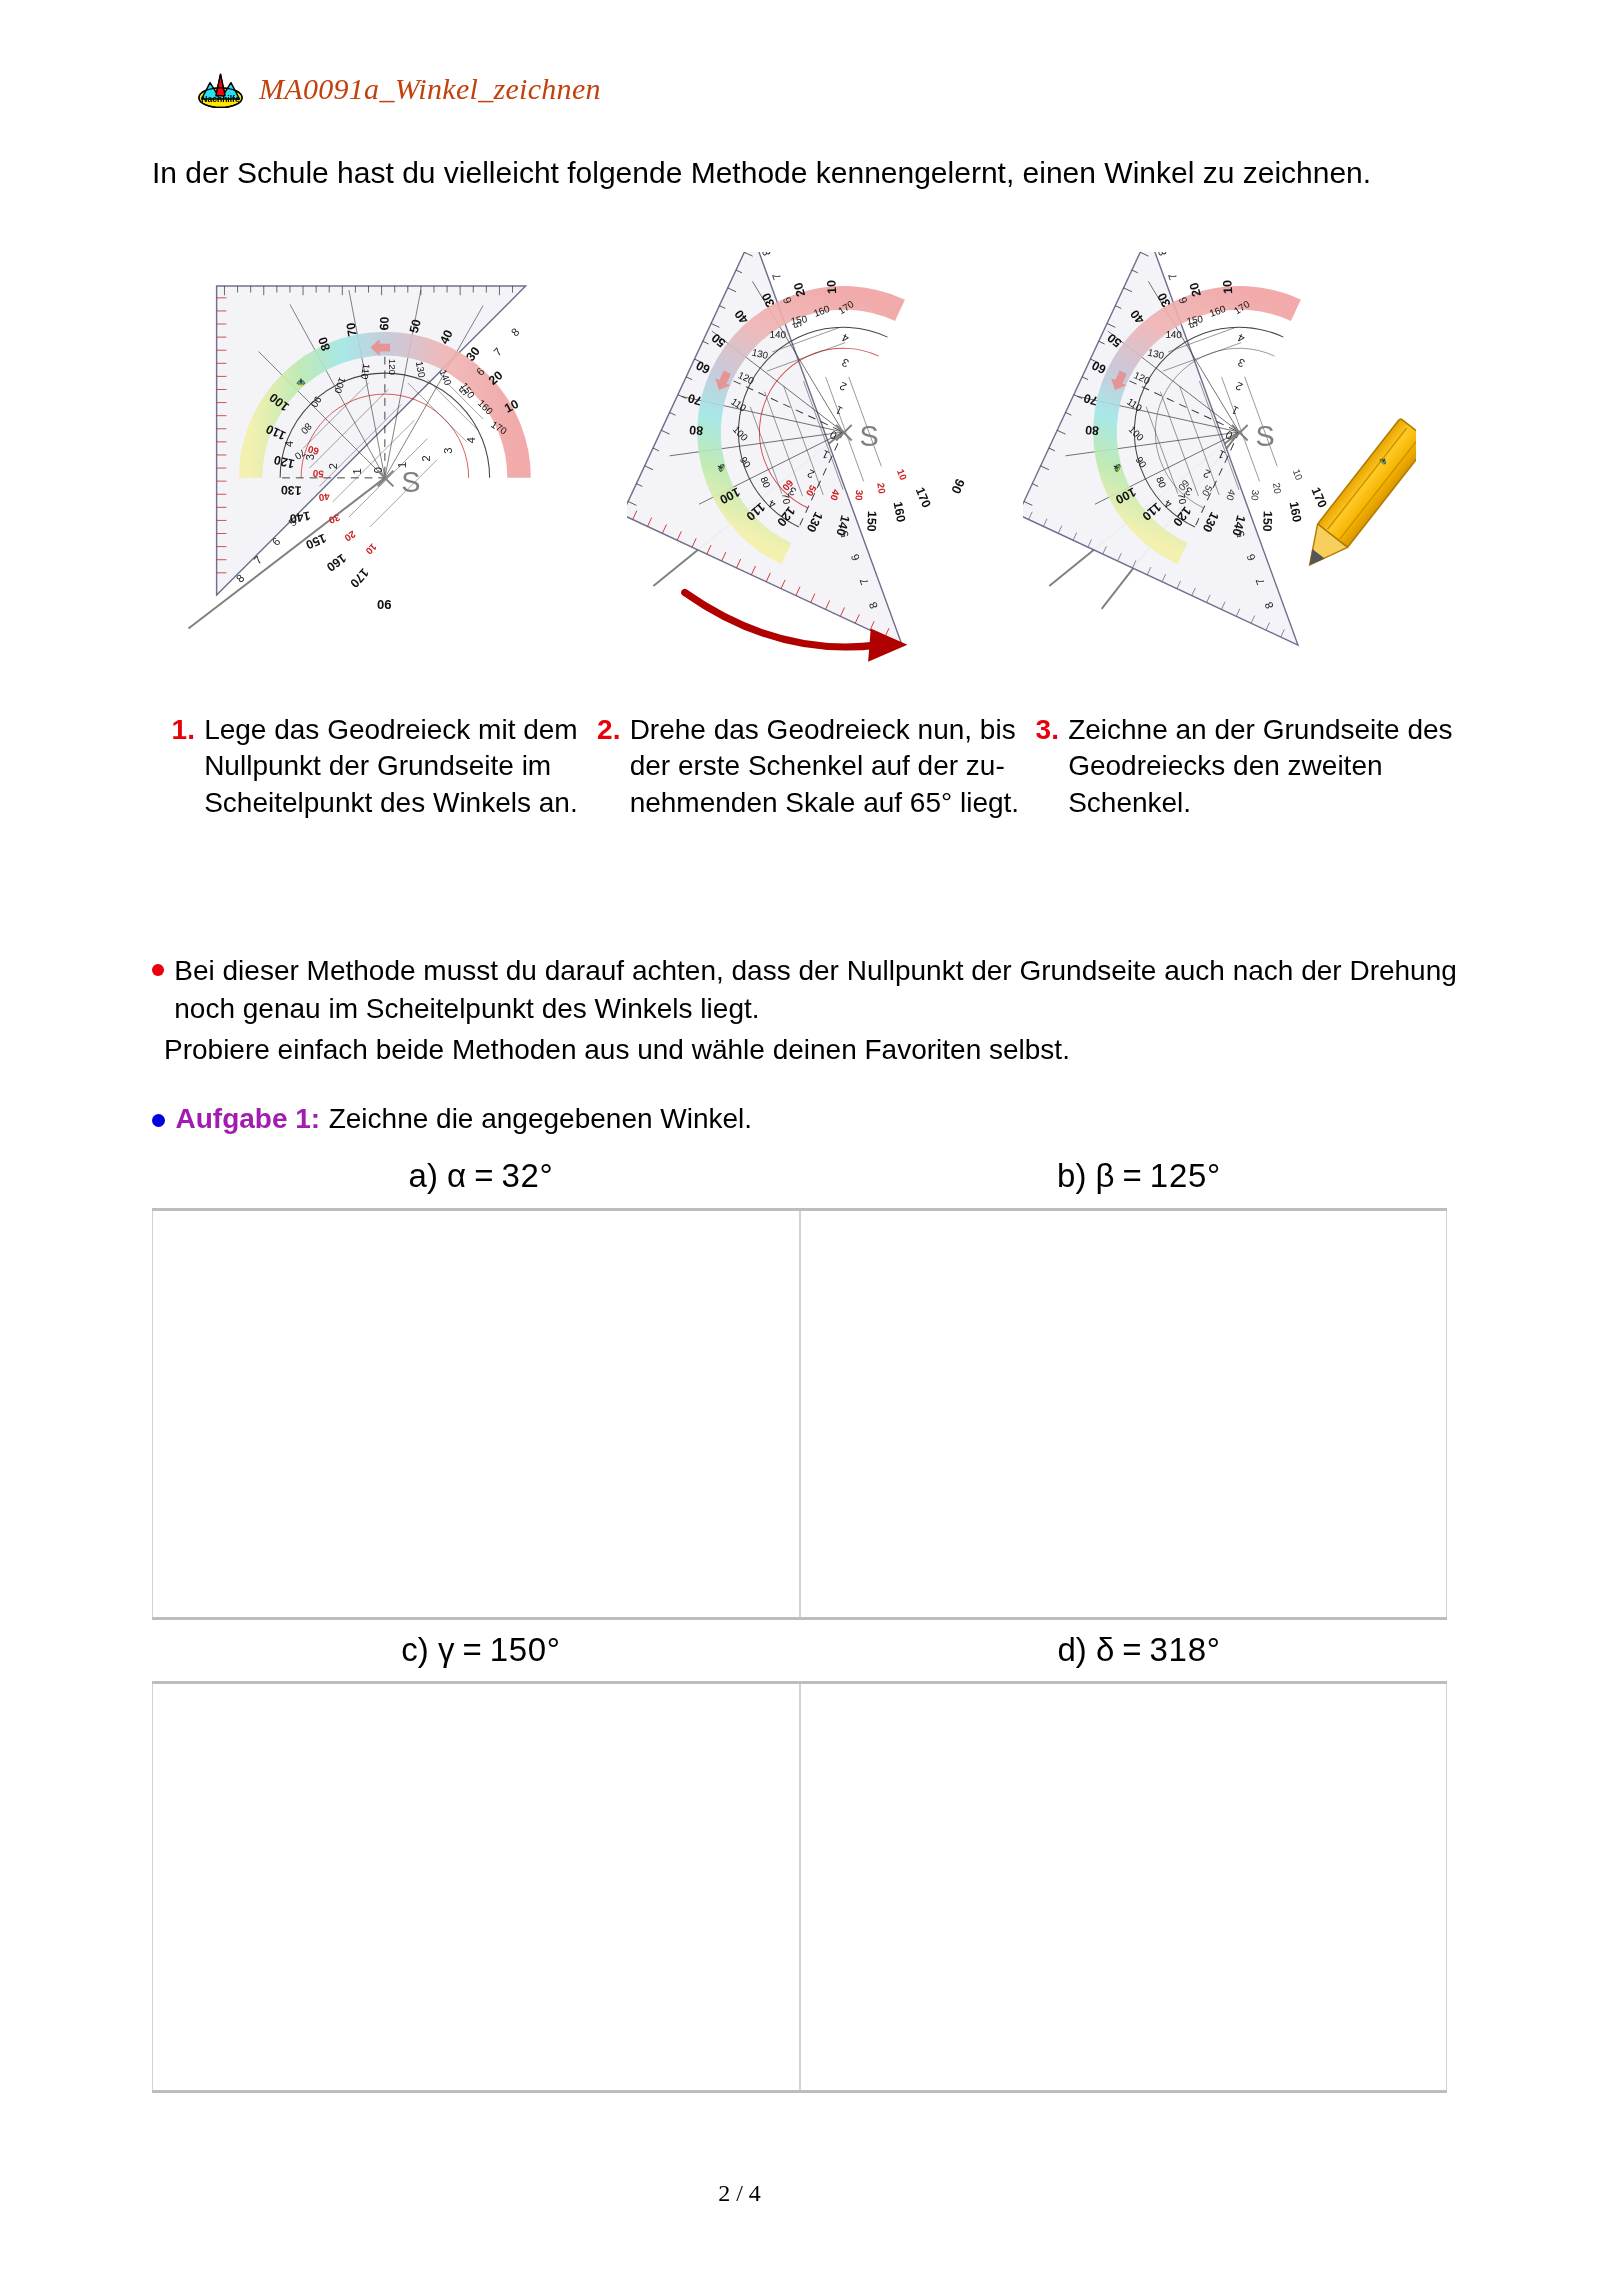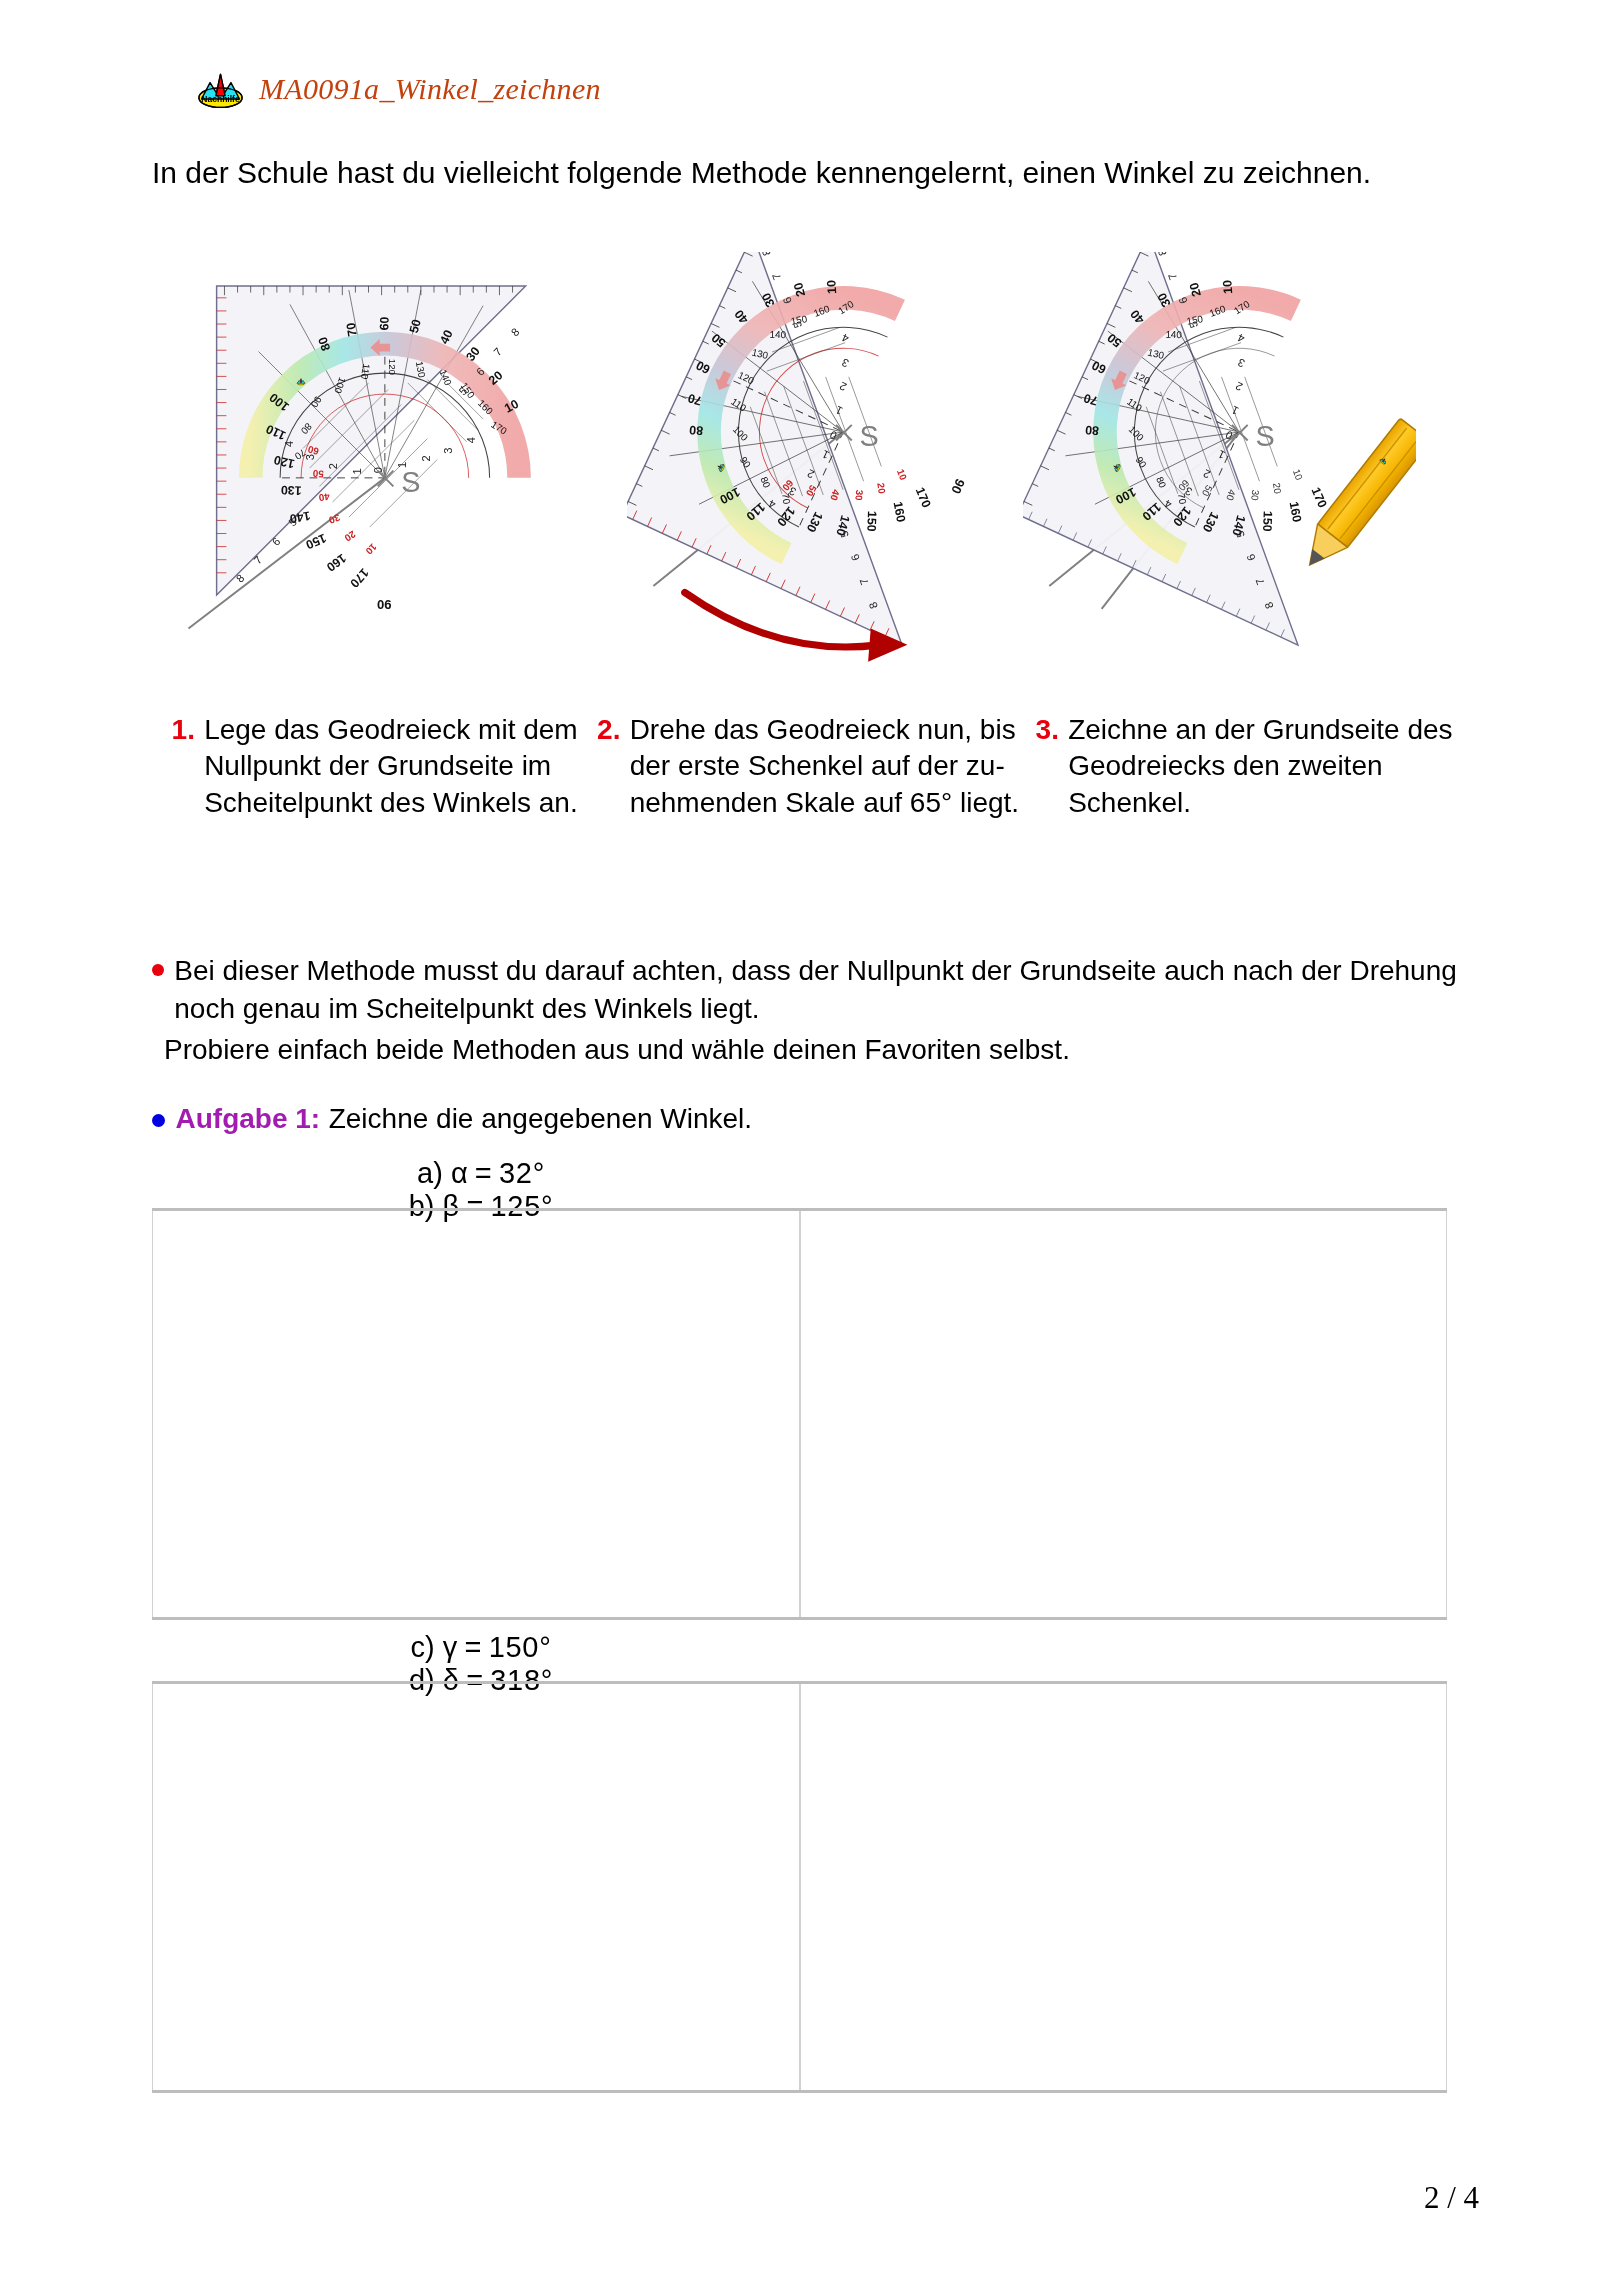--- a/index.html
+++ b/index.html
@@ -86,21 +86,21 @@
     position:absolute; left:152px; top:1101px; width:1316px;
     display:flex; align-items:flex-start;
     font-size:28px; line-height:1.3;
   }
   .task-label { color:#a21caf; font-weight:bold; padding-right:8.5px; }
 
   
   .grid { position:absolute; left:0; top:0; width:1623px; }
   .sub-labels {
     position:absolute; width:1316px; left:152px;
-    display:flex; font-size:29px;flex-direction:column;
+    display:flex; font-size:33px;
   }
   .sub-label { width:50%; text-align:center; }
   .sub-label span.gl { letter-spacing:0.7px; }
 
   .answer-row {
     position:absolute; left:152px; width:1295px;
     border-top:3.3px solid #bdbdbd;
     border-bottom:3.3px solid #bdbdbd;
     display:flex;
   }
@@ -112,23 +112,23 @@
   .answer-cell + .answer-cell { border-left:1.3px solid #d2d2d2; }
 
   #labels-ab { top:1157px; }
   #row-ab { top:1208px; height:406px; }
   #labels-cd { top:1631px; }
   #row-cd { top:1681px; height:406px; }
 
   
   .footer {
     position:absolute; left:0; top:2180px; width:1479px;
-    text-align:right;
+    text-align:center;
     font-family:"Liberation Serif", serif;
-    font-size:31px; color:#000;
+    font-size:24px; color:#000;
   }
 </style>
 </head>
 <body>
 
 <div class="page">
 
   <div class="header">
     <svg class="logo" viewBox="0 0 78 62">
       <ellipse cx="39" cy="45" rx="33" ry="15" fill="#ffe800" stroke="#000" stroke-width="2"></ellipse>

